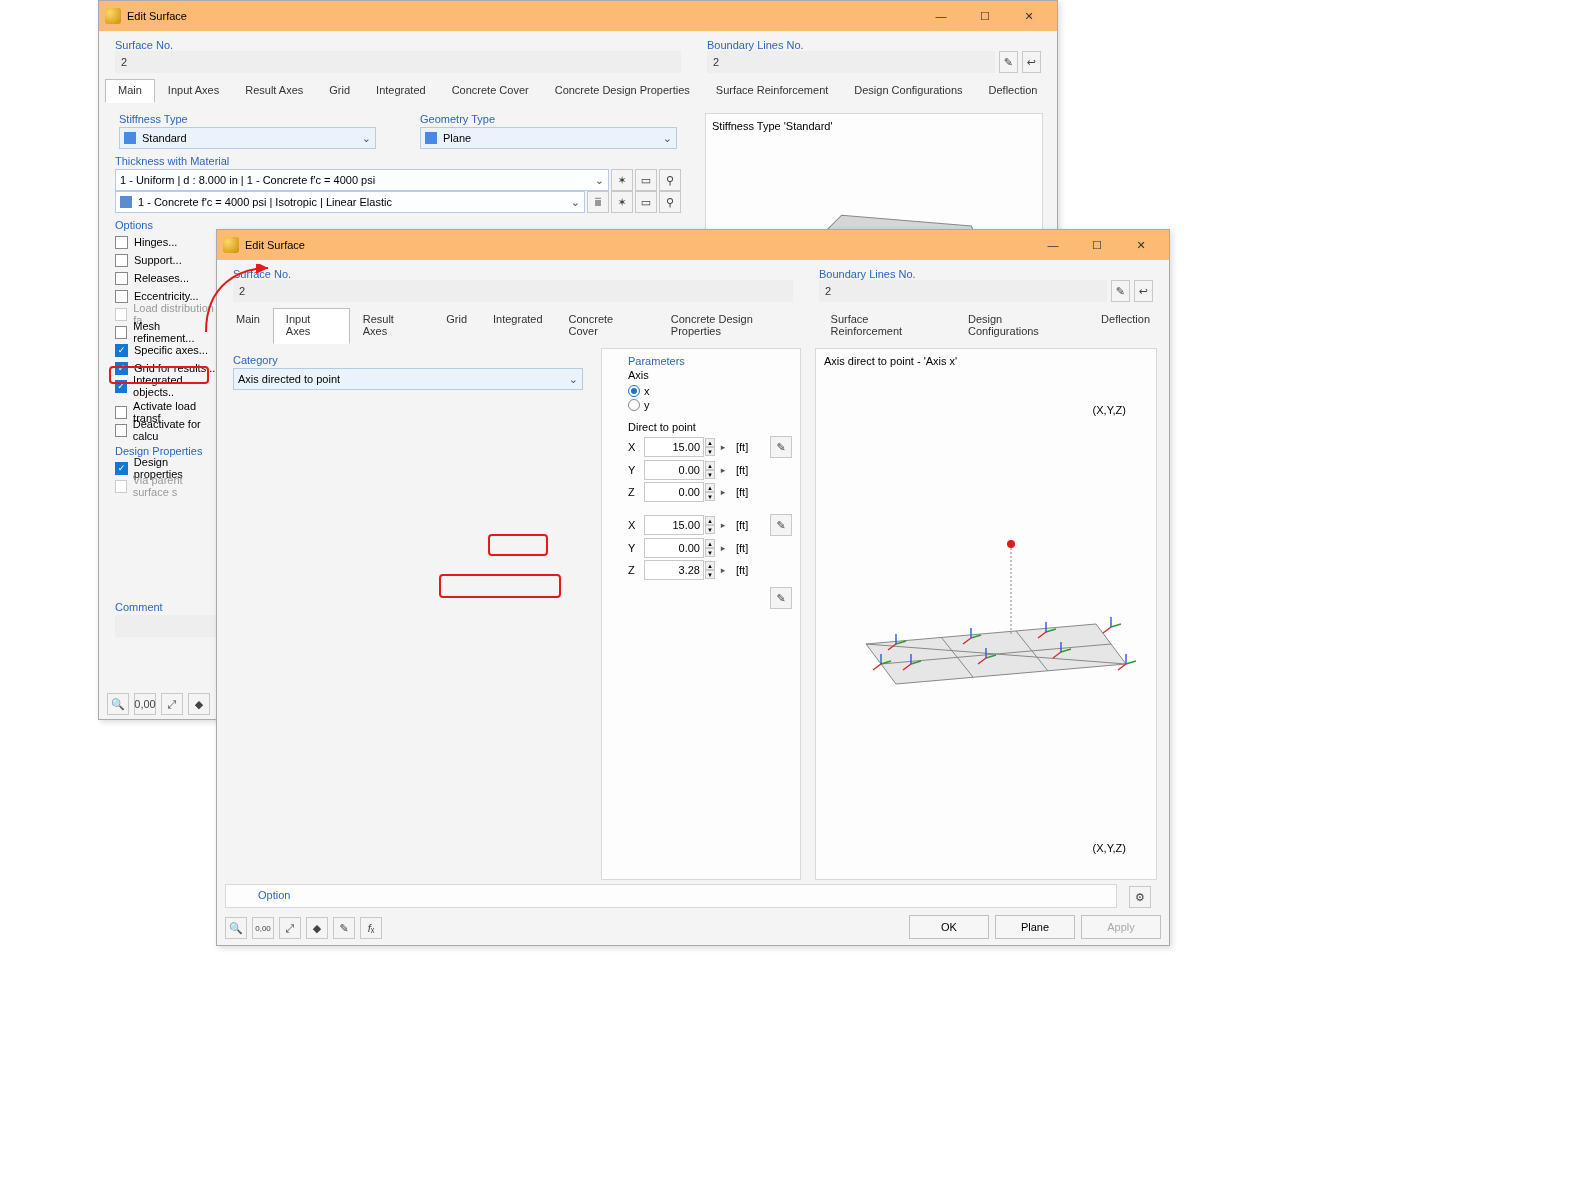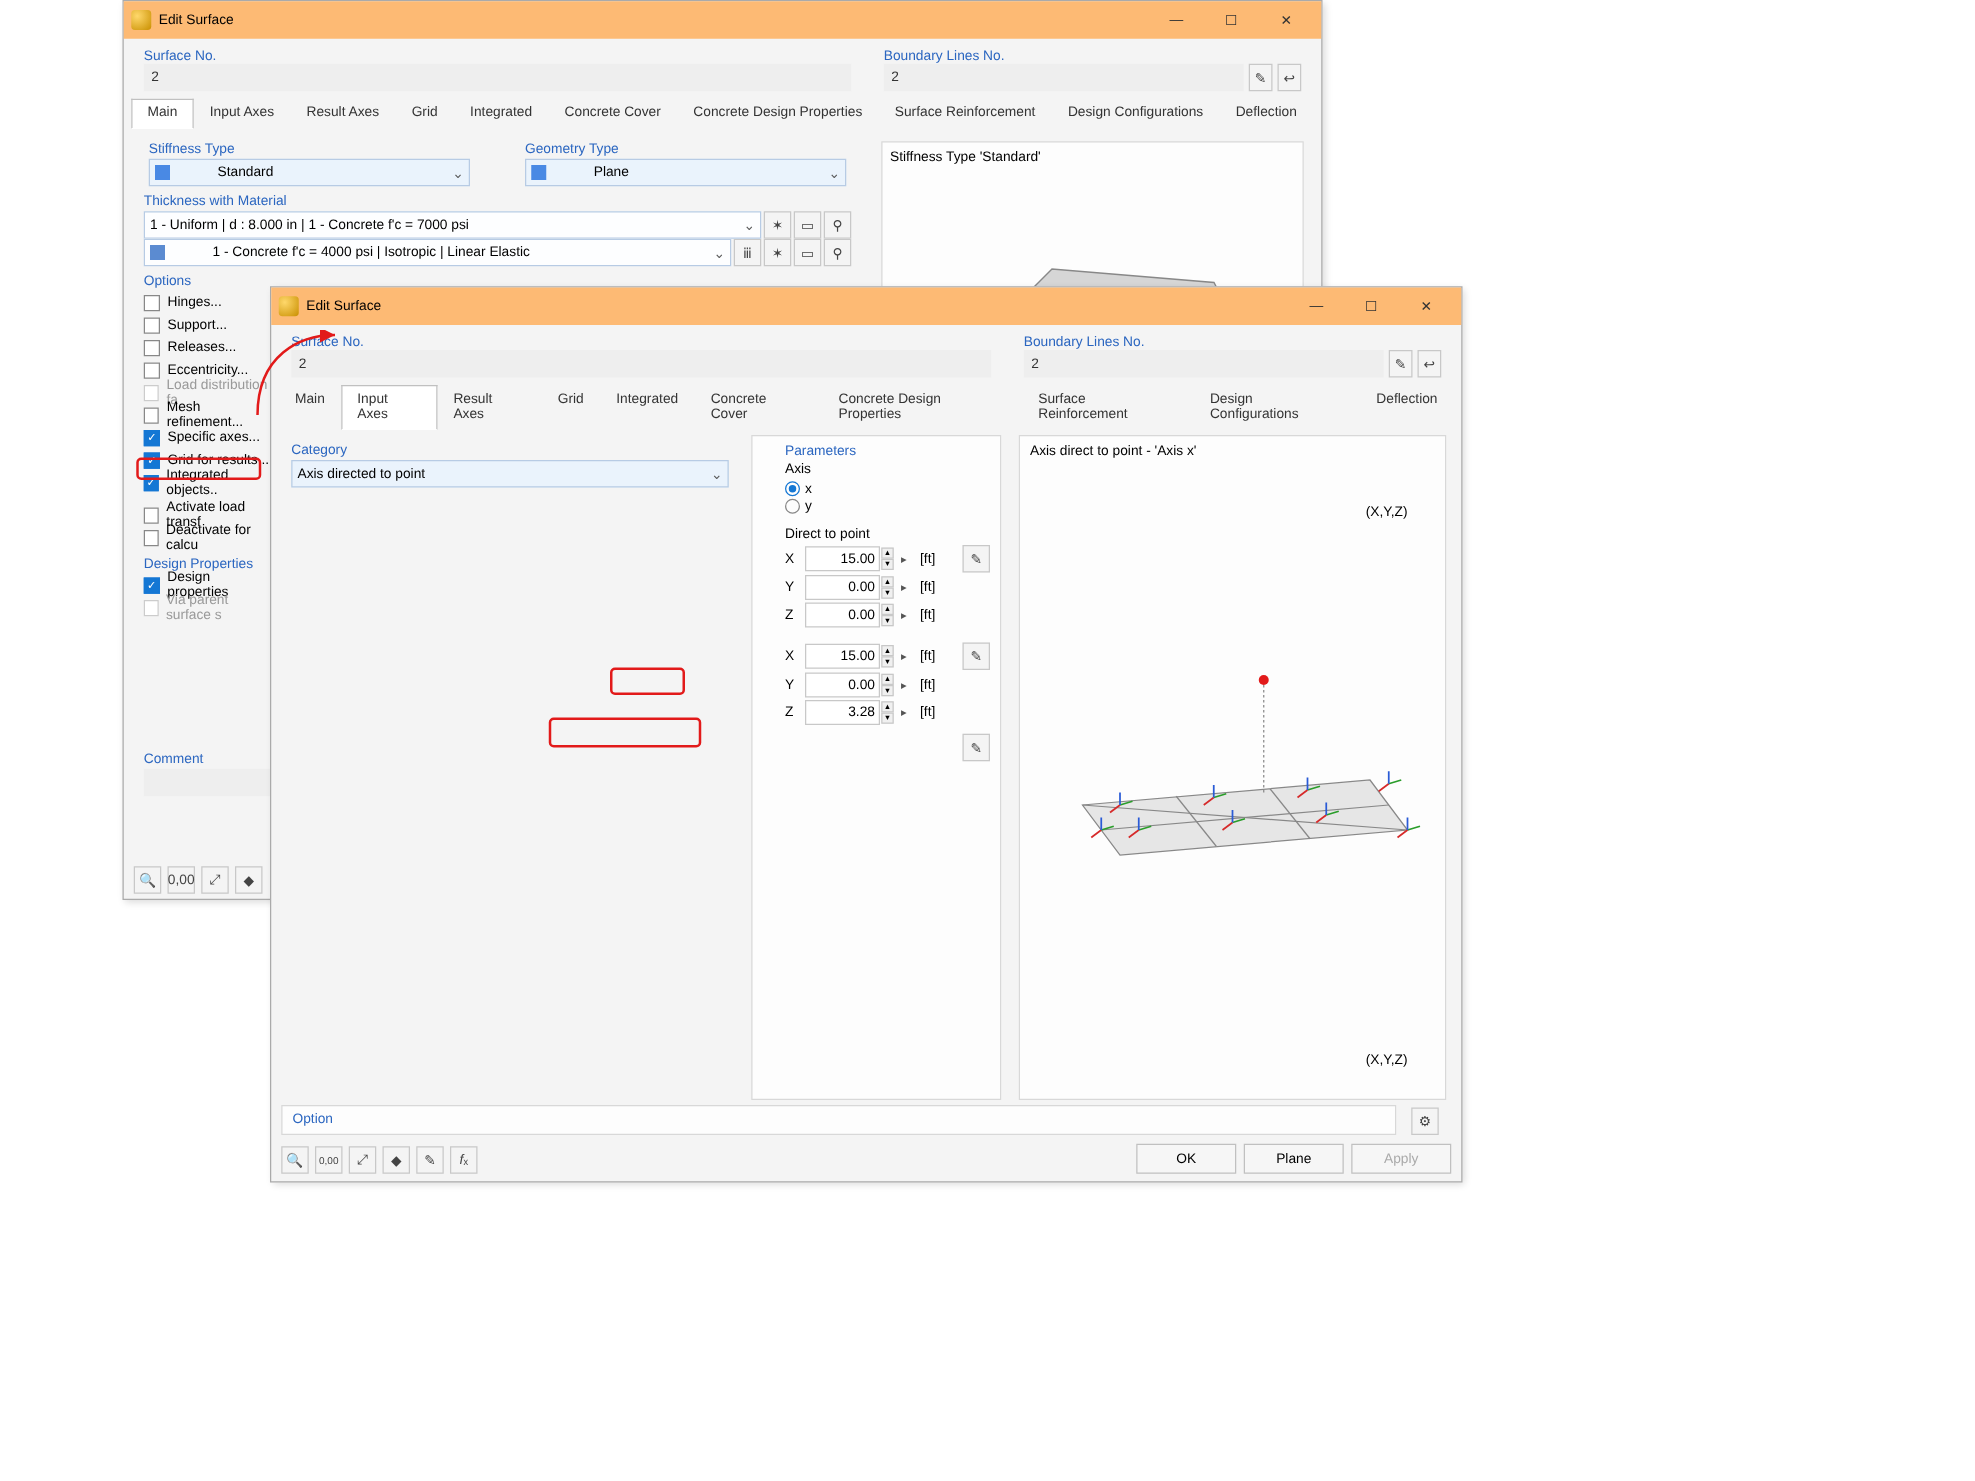--- a/index.html
+++ b/index.html
@@ -10,21 +10,21 @@
   .titlebar .title { flex: 1; }
   .titlebar .ctrl { width: 44px; height: 28px; display: flex; align-items: center; justify-content: center; color:#333; }
   .row { display: flex; gap: 10px; padding: 4px 8px; }
   .field-label { color: #2b66c0; font-size: 11px; padding: 4px 8px 0 8px; }
   .text-input { background: #eee; border: none; height: 22px; padding: 0 6px; color: #333; width: 100%; }
   .tabs { display: flex; padding: 2px 6px 0 6px; }
   .tab { padding: 4px 12px 6px 12px; color: #333; background: transparent; border: 1px solid transparent; cursor: default; }
   .tab.active { background: #fff; border: 1px solid #c0c0c0; border-bottom-color: #fff; }
   .section-label { color: #2b66c0; padding: 6px 8px 2px 8px; font-size: 11px; }
   .panel-col { display: flex; flex-direction: column; }
-  .combo { display: flex; align-items: center; background: #eaf3fc; border: 1px solid #b7cbe4; height: 22px; padding: 0 4px; position: relative; gap: 32px; }
+  .combo { display: flex; align-items: center; background: #eaf3fc; border: 1px solid #b7cbe4; height: 22px; padding: 0 4px; position: relative; }
   .combo .chev { position: absolute; right: 4px; color:#555; }
   .combo .swatch { width: 12px; height: 12px; background: #4989e4; margin-right: 6px; }
   .combo.light { background:#fdfeff; }
   .btn-icon { width: 22px; height: 22px; display: inline-flex; align-items: center; justify-content: center; border: 1px solid #c8c8c8; background: #f4f4f4; margin-left: 2px; color:#444; }
   .check-row { display: flex; align-items: center; gap: 6px; height: 18px; padding: 0 8px; }
   .chk { width: 13px; height: 13px; border: 1px solid #888; background: #fff; display:flex; align-items:center; justify-content:center; font-size:9px; color:#fff; }
   .chk.on { background: #1477d4; border-color: #1477d4; }
   .chk.disabled { border-color:#ccc; }
   .check-row.disabled .lbl { color:#999; }
   .spin { display:flex; align-items:center; }
@@ -95,21 +95,21 @@
               <div class="swatch"></div>
               <span>Plane</span>
               <span class="chev">⌄</span>
             </div>
           </div>
         </div>
       </div>
       <div class="section-label">Thickness with Material</div>
       <div style="padding:0 8px; display:flex;">
         <div class="combo light" style="flex:1;">
-          <span>1 - Uniform | d : 8.000 in | 1 - Concrete f'c = 7000 psi</span>
+          <span>1 - Uniform | d : 8.000 in | 1 - Concrete f'c = 4000 psi</span>
           <span class="chev">⌄</span>
         </div>
         <span class="btn-icon">✶</span>
         <span class="btn-icon">▭</span>
         <span class="btn-icon">⚲</span>
       </div>
       <div style="padding:0 8px; display:flex;">
         <div class="combo light" style="flex:1;">
           <div class="swatch" style="background:#5b8bd1;"></div>
           <span>1 - Concrete f'c = 4000 psi | Isotropic | Linear Elastic</span>
@@ -415,21 +415,21 @@
             </g>
         </svg>
         <div style="position:absolute; top:55px; right:30px;">(X,Y,Z)</div>
         <div style="position:absolute; bottom:25px; right:30px;">(X,Y,Z)</div>
       </div>
     </div>
   </div>
 
   <div class="row" style="padding-top:0;">
     <div class="panel-col panel-box" style="flex:1; padding:4px 0;">
-      <div class="section-label" style="padding-top:0;">Option</div>
+      <div class="section-label" style="padding-top:0;margin-left:24px;">Option</div>
     </div>
     <div style="width:34px; display:flex; align-items:flex-end;">
       <span class="btn-icon">⚙</span>
     </div>
   </div>
 
   <div style="position:absolute; bottom:6px; left:6px; display:flex; gap:3px;">
     <span class="btn-icon">🔍</span>
     <span class="btn-icon" style="font-size:8px;">0,00</span>
     <span class="btn-icon">⤢</span>

